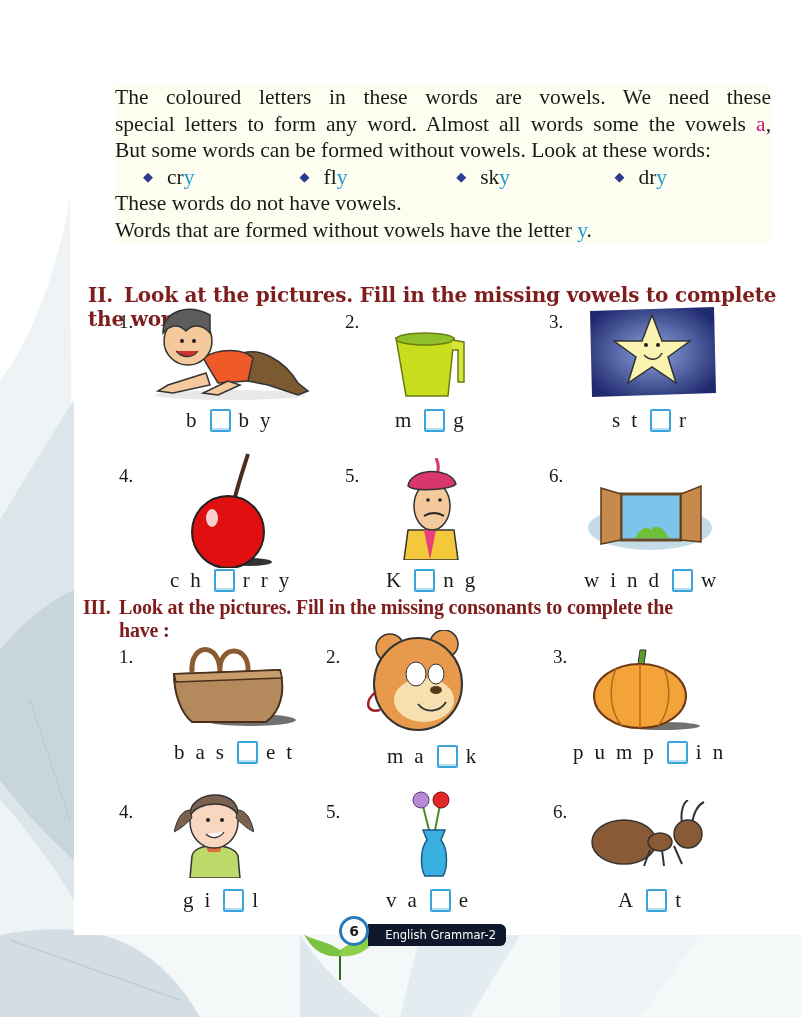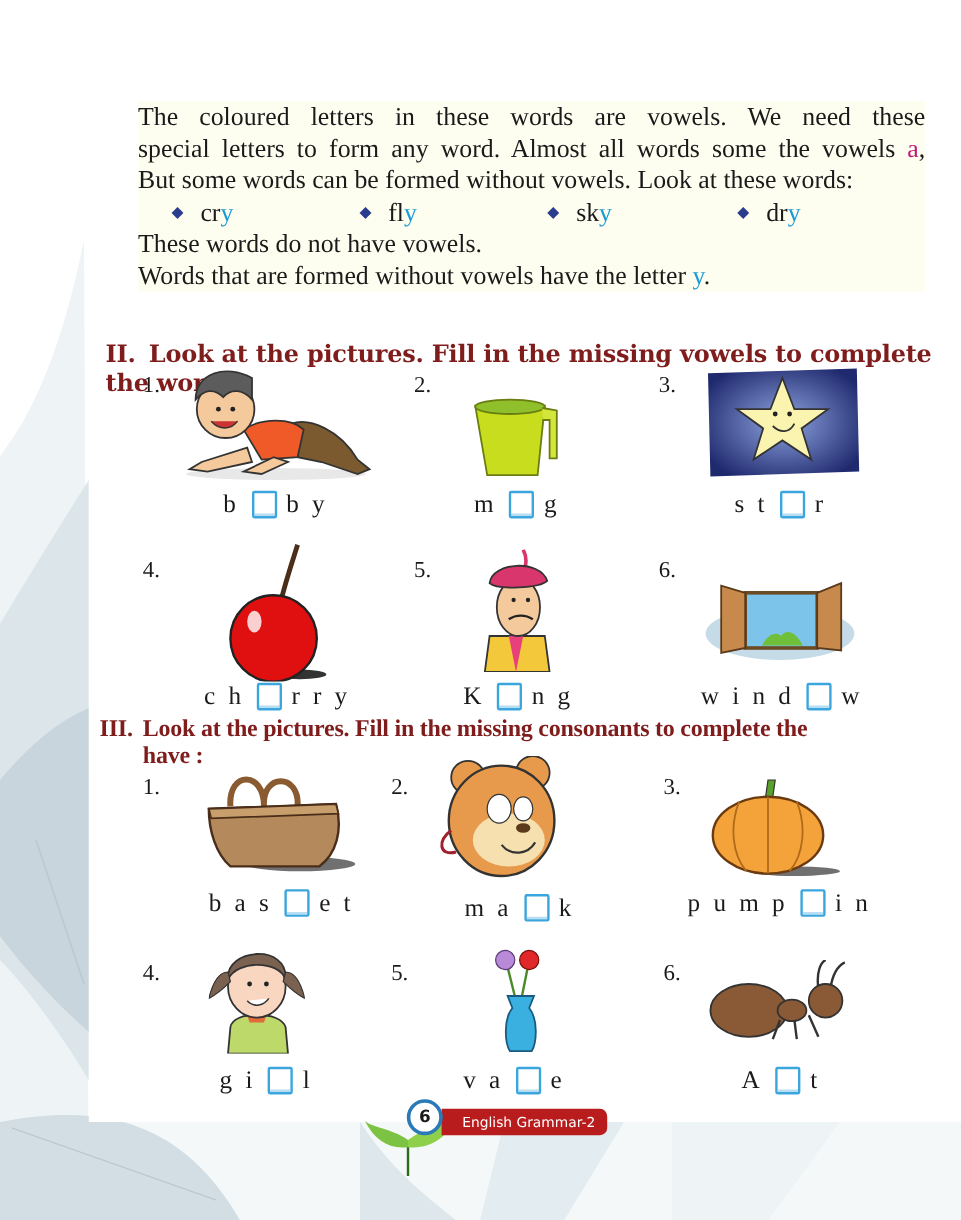--- a/index.html
+++ b/index.html
@@ -45,21 +45,21 @@
   }
   .word span.l { margin-right: 6px; }
   .box {
     display: inline-block; width: 17px; height: 19px; border: 2px solid #3aa6dd;
     border-radius: 2px; margin: 0 8px 0 2px; background: #fff;
     box-shadow: inset 0 -2px 0 #b7def3;
   }
   .pic { position: absolute; }
   .footer-pill {
     position: absolute; left: 368px; top: 924px; width: 138px; height: 22px;
-    background: #b91c1c; border-radius: 0 6px 6px 0; color: #fff;
+    background: #0f172a; border-radius: 0 6px 6px 0; color: #fff;
     font-family: "DejaVu Sans", sans-serif; font-size: 11.5px;
     display: flex; align-items: center; justify-content: flex-end; padding-right: 10px;
     box-sizing: border-box;
   }
   .page-circle {
     position: absolute; left: 339px; top: 916px; width: 30px; height: 30px;
     border-radius: 50%; background: #fff; border: 3px solid #2a7ab8;
     font-family: "DejaVu Sans", sans-serif; font-weight: bold; font-size: 14px;
     display: flex; align-items: center; justify-content: center; box-sizing: border-box;
   }

